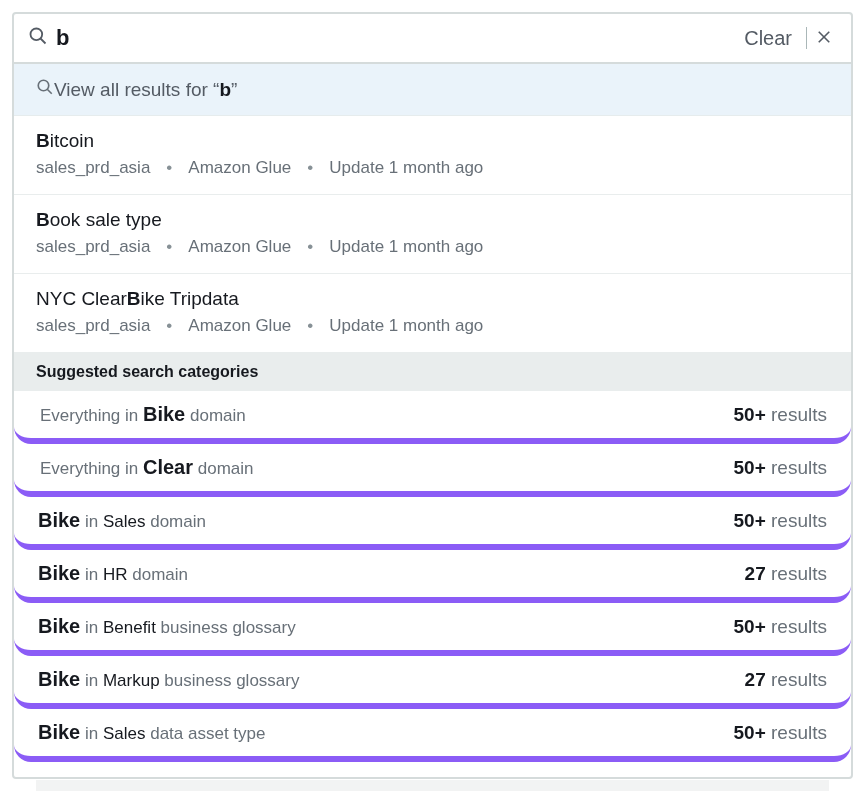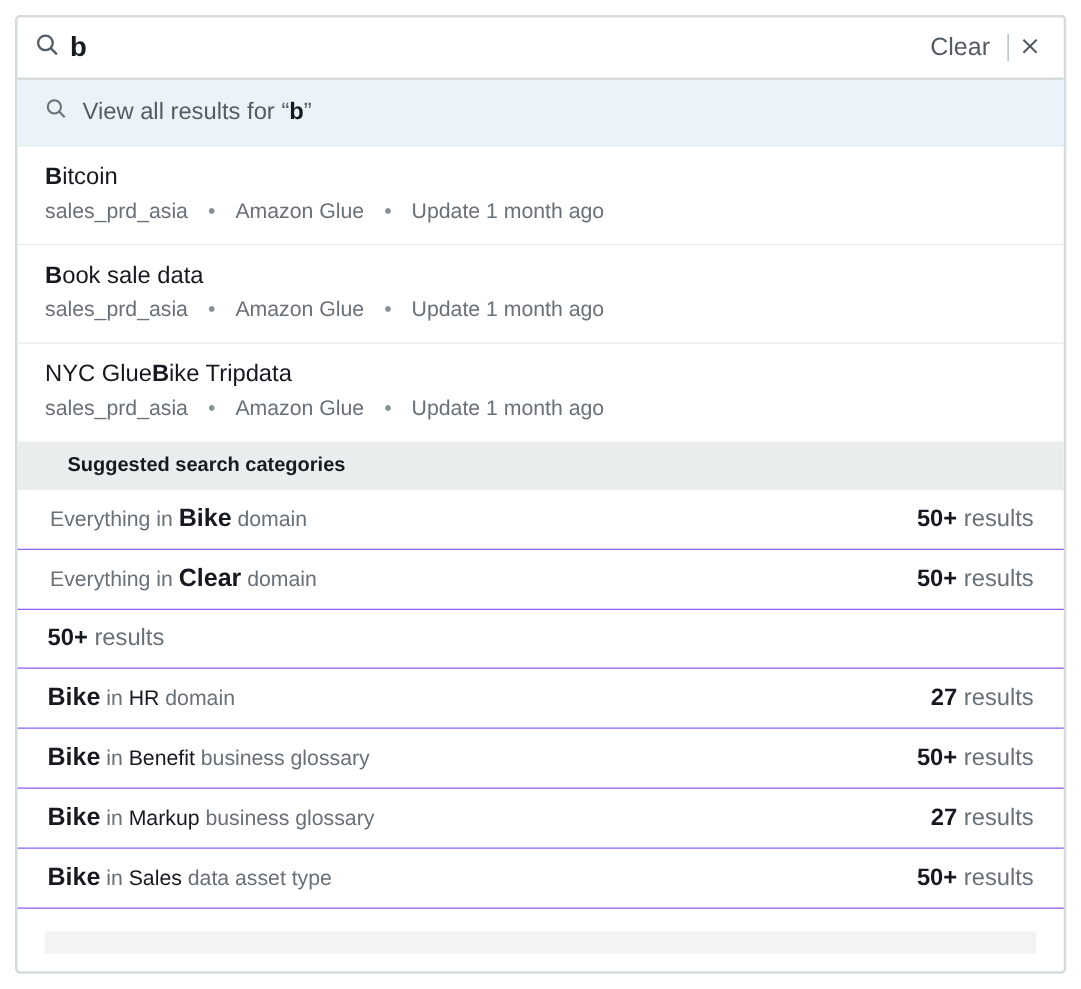--- a/index.html
+++ b/index.html
@@ -60,21 +60,20 @@
   padding: 4px 4px;
 }
 .close-btn svg { width: 18px; height: 18px; stroke: #545b64; }
 
 
 .body { padding: 0; }
 
 .view-all {
   display: flex;
   align-items: center;
-  gap: 12px;
   padding: 14px 22px;
   background: #eaf3fa;
   border-bottom: 1px solid #e6eced;
   cursor: pointer;
   font-size: 19px;
   color: #545b64;
 }
 .view-all .mag svg { width: 18px; height: 18px; stroke: #687078; }
 .view-all .q { font-weight: 700; color: #16191f; }
 
@@ -93,34 +92,35 @@
   font-size: 17px;
   color: #687078;
   display: flex;
   align-items: center;
   gap: 16px;
 }
 .meta .dot { color: #879196; }
 
 .section-header {
   background: #e9eded;
-  padding: 10px 40px;
+  padding: 10px 22px;
   font-size: 16px;
   font-weight: 700;
   color: #16191f;
 }
 
 .cat {
   display: flex;
   align-items: center;
   justify-content: space-between;
   padding: 12px 24px;
-  border-bottom: 1px solid #8b5cf6;
+  border-bottom: 6px solid #8b5cf6;
   cursor: pointer;
   font-size: 17px;
+  border-radius: 17px;
 }
 .cat.first-group { padding-left: 26px; }
 .cat .left { color: #16191f; }
 .cat .gray { color: #687078; }
 .cat .kw { font-weight: 700; font-size: 20px; color: #16191f; }
 .cat .prefix { color: #687078; font-size: 17px; }
 .cat .right { color: #687078; font-size: 19px; }
 .cat .right b { color: #16191f; font-weight: 700; }
 
 .footer-strip {
@@ -173,31 +173,31 @@
           <div class="title"><b>B</b><span>itcoin</span></div>
           <div class="meta">
             <span>sales_prd_asia</span>
             <span class="dot">•</span>
             <span>Amazon Glue</span>
             <span class="dot">•</span>
             <span>Update 1 month ago</span>
           </div>
         </div>
         <div class="result">
-          <div class="title"><b>B</b><span>ook sale data</span></div>
+          <div class="title"><b>B</b><span>ook sale type</span></div>
           <div class="meta">
             <span>sales_prd_asia</span>
             <span class="dot">•</span>
             <span>Amazon Glue</span>
             <span class="dot">•</span>
             <span>Update 1 month ago</span>
           </div>
         </div>
         <div class="result">
-          <div class="title"><span>NYC Glue</span><b>B</b><span>ike Tripdata</span></div>
+          <div class="title"><span>NYC Clear</span><b>B</b><span>ike Tripdata</span></div>
           <div class="meta">
             <span>sales_prd_asia</span>
             <span class="dot">•</span>
             <span>Amazon Glue</span>
             <span class="dot">•</span>
             <span>Update 1 month ago</span>
           </div>
         </div>
       </div>
 
@@ -206,20 +206,21 @@
     <div id="categories-host">
         <div class="cat first-group">
           <div class="left"><span class="prefix">Everything in </span><span class="kw">Bike</span><span class="gray"> domain</span></div>
           <div class="right"><b>50+</b><span> results</span></div>
         </div>
         <div class="cat first-group">
           <div class="left"><span class="prefix">Everything in </span><span class="kw">Clear</span><span class="gray"> domain</span></div>
           <div class="right"><b>50+</b><span> results</span></div>
         </div>
         <div class="cat">
+          <div class="left"><span class="kw">Bike</span><span class="gray"> in </span><span>Sales</span><span class="gray"> domain</span></div>
           <div class="right"><b>50+</b><span> results</span></div>
         </div>
         <div class="cat">
           <div class="left"><span class="kw">Bike</span><span class="gray"> in </span><span>HR</span><span class="gray"> domain</span></div>
           <div class="right"><b>27</b><span> results</span></div>
         </div>
         <div class="cat">
           <div class="left"><span class="kw">Bike</span><span class="gray"> in </span><span>Benefit</span><span class="gray"> business glossary</span></div>
           <div class="right"><b>50+</b><span> results</span></div>
         </div>

